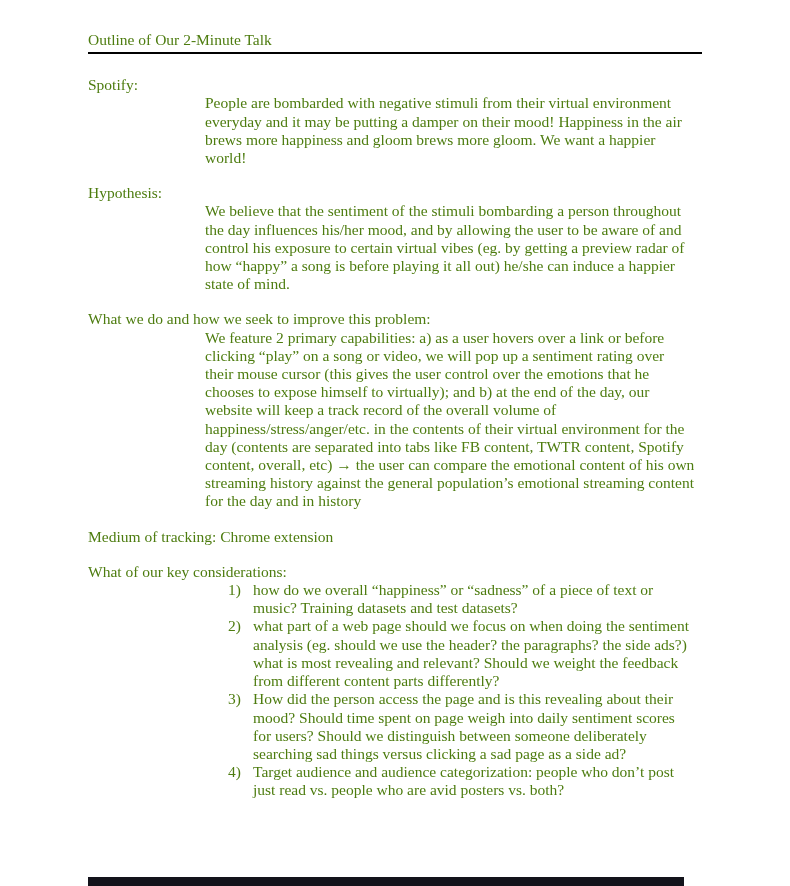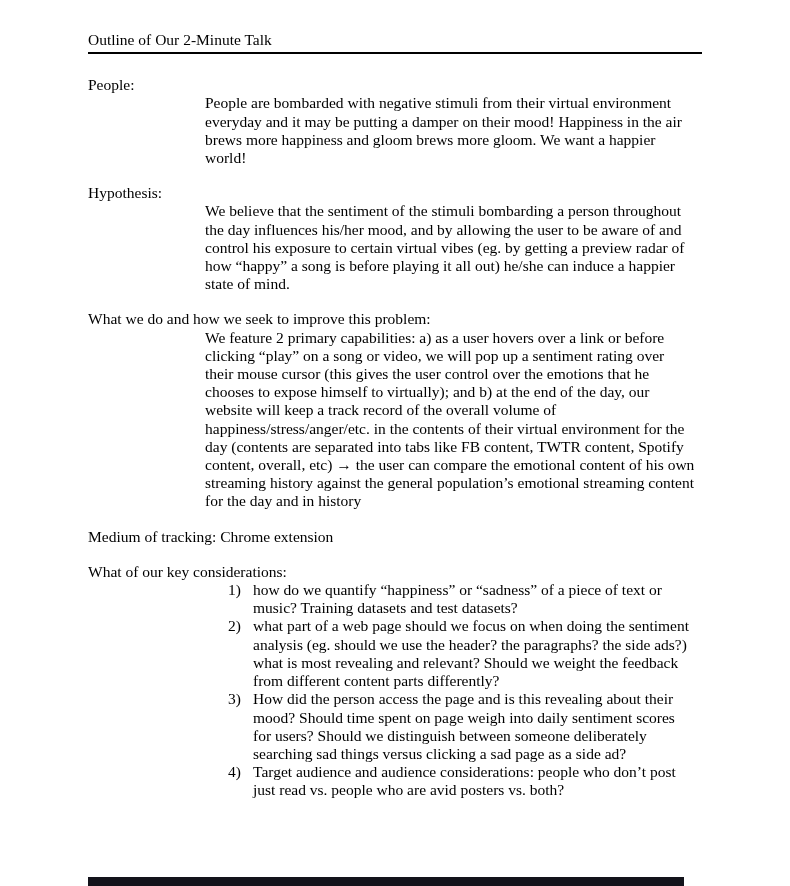--- a/index.html
+++ b/index.html
@@ -1,21 +1,21 @@
 <!DOCTYPE html>
 <html><head>
 <meta charset="utf-8">
 <style>
   html, body { margin: 0; padding: 0; background: #ffffff; }
   .page {
     position: relative;
     width: 790px;
     height: 886px;
     background: #ffffff;
-    color: #000000;
+    color: #4d7c0f;
     font-family: "Liberation Serif", "DejaVu Serif", serif;
     font-size: 15.5px;
     line-height: 18.2px;
     overflow: hidden;
   }
   .content {
     position: absolute;
     left: 88px;
     top: 31px;
     width: 614px;
@@ -50,54 +50,54 @@
 </style>
 </head>
 <body>
 
 <div class="page">
   <div class="content">
 
     <div class="title">Outline of Our 2-Minute Talk</div>
 
     <div class="section">
-      <div>People:</div>
+      <div>Spotify:</div>
       <div class="section-body">People are bombarded with negative stimuli from their virtual environment everyday and it may be putting a damper on their mood! Happiness in the air brews more happiness and gloom brews more gloom. We want a happier world!</div>
     </div>
 
     <div class="section">
       <div>Hypothesis:</div>
       <div class="section-body">We believe that the sentiment of the stimuli bombarding a person throughout the day influences his/her mood, and by allowing the user to be aware of and control his exposure to certain virtual vibes (eg. by getting a preview radar of how “happy” a song is before playing it all out) he/she can induce a happier state of mind.</div>
     </div>
 
     <div class="section section-what">
       <div>What we do and how we seek to improve this problem:</div>
       <div class="section-body">We feature 2 primary capabilities: a) as a user hovers over a link or before clicking “play” on a song or video, we will pop up a sentiment rating over their mouse cursor (this gives the user control over the emotions that he chooses to expose himself to virtually); and b) at the end of the day, our website will keep a track record of the overall volume of happiness/stress/anger/etc. in the contents of their virtual environment for the day (contents are separated into tabs like FB content, TWTR content, Spotify content, overall, etc) → the user can compare the emotional content of his own streaming history against the general population’s emotional streaming content for the day and in history</div>
     </div>
 
     <div class="medium-line">Medium of tracking: Chrome extension</div>
 
     <div>What of our key considerations:</div>
 
     <div class="list">
       <div class="list-item">
         <span class="item-num">1)</span>
-        <span class="item-text">how do we quantify “happiness” or “sadness” of a piece of text or music? Training datasets and test datasets?</span>
+        <span class="item-text">how do we overall “happiness” or “sadness” of a piece of text or music? Training datasets and test datasets?</span>
       </div>
       <div class="list-item">
         <span class="item-num">2)</span>
         <span class="item-text">what part of a web page should we focus on when doing the sentiment analysis (eg. should we use the header? the paragraphs? the side ads?) what is most revealing and relevant? Should we weight the feedback from different content parts differently?</span>
       </div>
       <div class="list-item">
         <span class="item-num">3)</span>
         <span class="item-text">How did the person access the page and is this revealing about their mood? Should time spent on page weigh into daily sentiment scores for users? Should we distinguish between someone deliberately searching sad things versus clicking a sad page as a side ad?</span>
       </div>
       <div class="list-item">
         <span class="item-num">4)</span>
-        <span class="item-text">Target audience and audience considerations: people who don’t post just read vs. people who are avid posters vs. both?</span>
+        <span class="item-text">Target audience and audience categorization: people who don’t post just read vs. people who are avid posters vs. both?</span>
       </div>
     </div>
 
 
   </div>
 
   <div class="preview-strip"></div>
 </div>
 
 </body></html>

